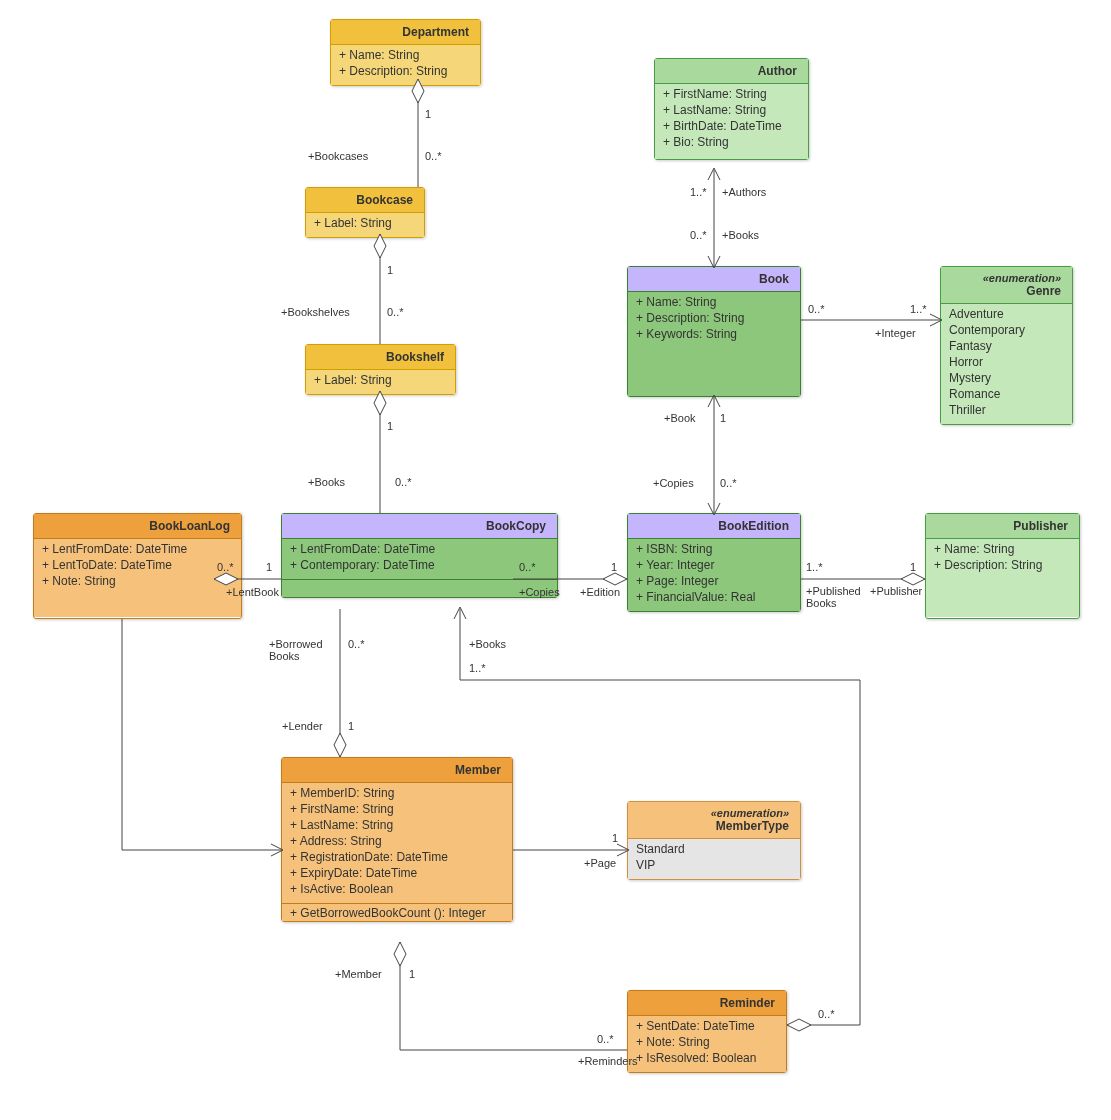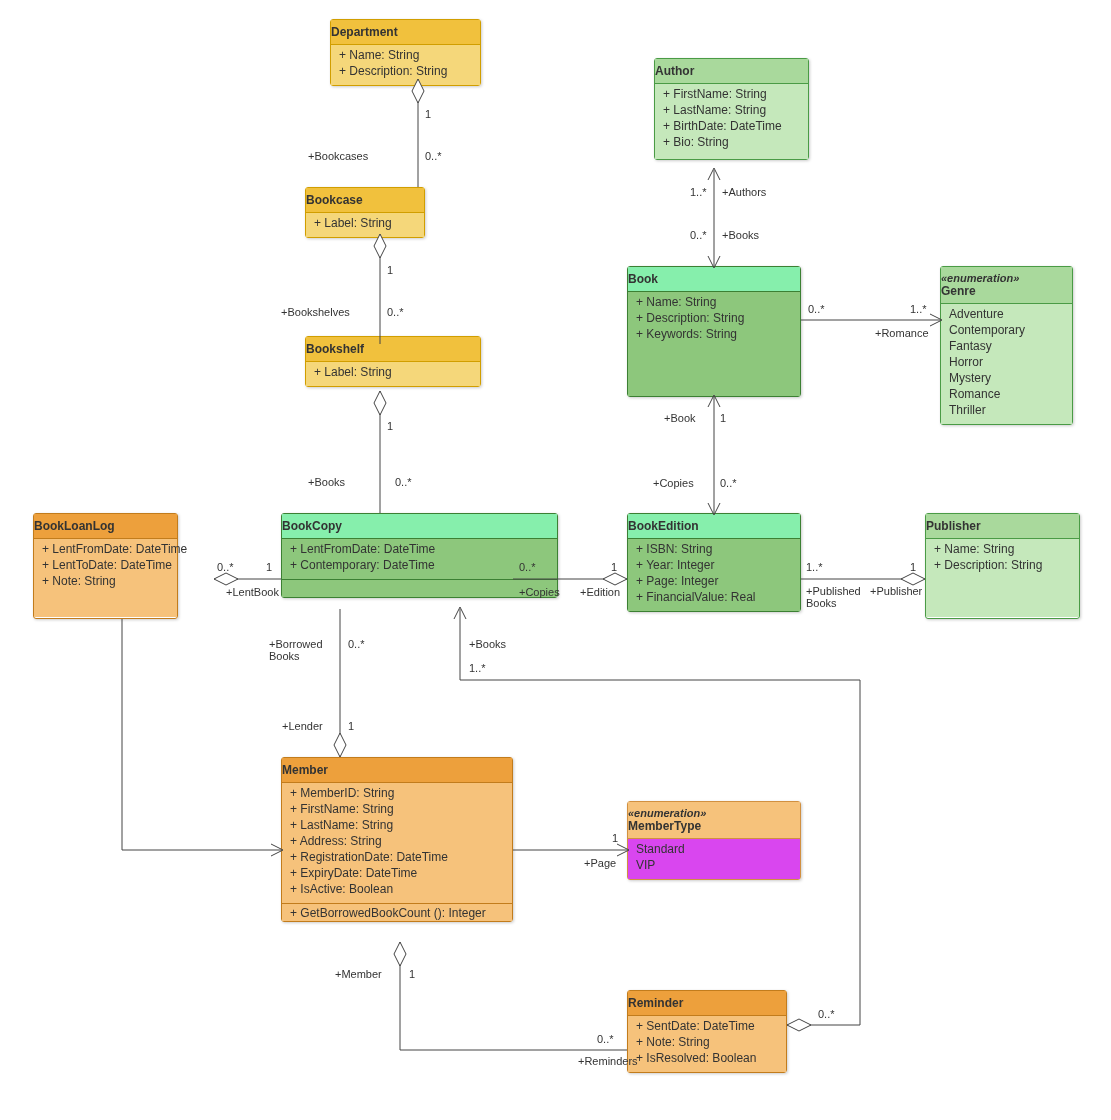--- a/index.html
+++ b/index.html
@@ -1,39 +1,39 @@
 <!DOCTYPE html>
 <html><head>
 <meta charset="utf-8">
 <style>
 *{box-sizing:border-box;margin:0;padding:0}
 body{font-family:'Segoe UI',Tahoma,sans-serif;font-size:12px;background:#fff;color:#333}
 #canvas{position:relative;width:1111px;height:1120px}
 .cls{position:absolute;border:1px solid;border-radius:3px;box-shadow:1px 1px 3px rgba(0,0,0,0.2)}
-.cls .hdr{font-weight:bold;text-align:left;padding:5px 0;border-bottom:1px solid}
+.cls .hdr{font-weight:bold;text-align:right;padding:5px 11px;border-bottom:1px solid}
 .cls .stereo{font-style:italic;font-weight:bold;font-size:11px;display:block}
 .cls .body{padding:2px 8px 6px;min-height:18px}
 .cls .body .row{padding:1px 0;white-space:nowrap}
 .cls .ops{border-top:1px solid;padding:2px 8px 0;min-height:18px}
 
 .yellow{border-color:#d19e00}
 .yellow .hdr{background:#f1c13d;border-color:#d19e00}
 .yellow .body,.yellow .ops{background:#f5d77a;border-color:#d19e00}
 .green-d{border-color:#3c8033}
-.green-d .hdr{background:#86efac;border-color:#3c8033}
+.green-d .hdr{background:#c4b5fd;border-color:#3c8033}
 .green-d .body,.green-d .ops{background:#8dc77c;border-color:#3c8033}
 .green-l{border-color:#4a9b45}
 .green-l .hdr{background:#a9d99c;border-color:#4a9b45}
 .green-l .body,.green-l .ops{background:#c5e8bb;border-color:#4a9b45}
 .orange-d{border-color:#c27c1c}
 .orange-d .hdr{background:#eda03c;border-color:#c27c1c}
 .orange-d .body,.orange-d .ops{background:#f6c27b;border-color:#c27c1c}
 .orange-l{border-color:#d19040}
 .orange-l .hdr{background:#f6c27b;border-color:#d19040}
-.orange-l .body,.orange-l .ops{background:#d946ef;border-color:#d19040}
+.orange-l .body,.orange-l .ops{background:#e5e5e5;border-color:#d19040}
 .lbl{position:absolute;font-size:11px;color:#333;white-space:nowrap}
 svg{position:absolute;left:0;top:0;pointer-events:none}
 .edge{stroke:#444;stroke-width:1;fill:none}
 .diamond-open{fill:#fff;stroke:#444;stroke-width:1}
 .arrow-open{fill:none;stroke:#444;stroke-width:1}
 </style>
 </head>
 <body>
 
 <div id="canvas">
@@ -46,21 +46,21 @@
  </div>
 </div>
 
 <div class="cls yellow" style="left:305px;top:187px;width:120px">
  <div class="hdr">Bookcase</div>
  <div class="body">
   <div class="row">+ Label: String</div>
  </div>
 </div>
 
-<div class="cls yellow" style="left:305px;top:336px;width:176px">
+<div class="cls yellow" style="left:305px;top:344px;width:151px">
  <div class="hdr">Bookshelf</div>
  <div class="body">
   <div class="row">+ Label: String</div>
  </div>
 </div>
 
 <div class="cls green-d" style="left:281px;top:513px;width:277px">
  <div class="hdr">BookCopy</div>
  <div class="body">
   <div class="row">+ LentFromDate: DateTime</div>
@@ -112,21 +112,21 @@
 </div>
 
 <div class="cls green-l" style="left:925px;top:513px;width:155px;height:106px">
  <div class="hdr">Publisher</div>
  <div class="body" style="min-height:78px">
   <div class="row">+ Name: String</div>
   <div class="row">+ Description: String</div>
  </div>
 </div>
 
-<div class="cls orange-d" style="left:33px;top:513px;width:145px;height:106px">
+<div class="cls orange-d" style="left:33px;top:513px;width:209px;height:106px">
  <div class="hdr">BookLoanLog</div>
  <div class="body" style="min-height:78px">
   <div class="row">+ LentFromDate: DateTime</div>
   <div class="row">+ LentToDate: DateTime</div>
   <div class="row">+ Note: String</div>
  </div>
 </div>
 
 <div class="cls orange-d" style="left:281px;top:757px;width:232px">
  <div class="hdr">Member</div>
@@ -231,21 +231,21 @@
 <div class="lbl" style="left:519px;top:586px">+Copies</div>
 <div class="lbl" style="left:580px;top:586px">+Edition</div>
 
 <div class="lbl" style="left:690px;top:186px">1..*</div>
 <div class="lbl" style="left:722px;top:186px">+Authors</div>
 <div class="lbl" style="left:690px;top:229px">0..*</div>
 <div class="lbl" style="left:722px;top:229px">+Books</div>
 
 <div class="lbl" style="left:808px;top:303px">0..*</div>
 <div class="lbl" style="left:910px;top:303px">1..*</div>
-<div class="lbl" style="left:875px;top:327px">+Romance</div>
+<div class="lbl" style="left:875px;top:327px">+Integer</div>
 
 <div class="lbl" style="left:720px;top:412px">1</div>
 <div class="lbl" style="left:720px;top:477px">0..*</div>
 <div class="lbl" style="left:664px;top:412px">+Book</div>
 <div class="lbl" style="left:653px;top:477px">+Copies</div>
 
 <div class="lbl" style="left:806px;top:561px">1..*</div>
 <div class="lbl" style="left:910px;top:561px">1</div>
 <div class="lbl" style="left:806px;top:585px;white-space:pre">+Published
 Books</div>

